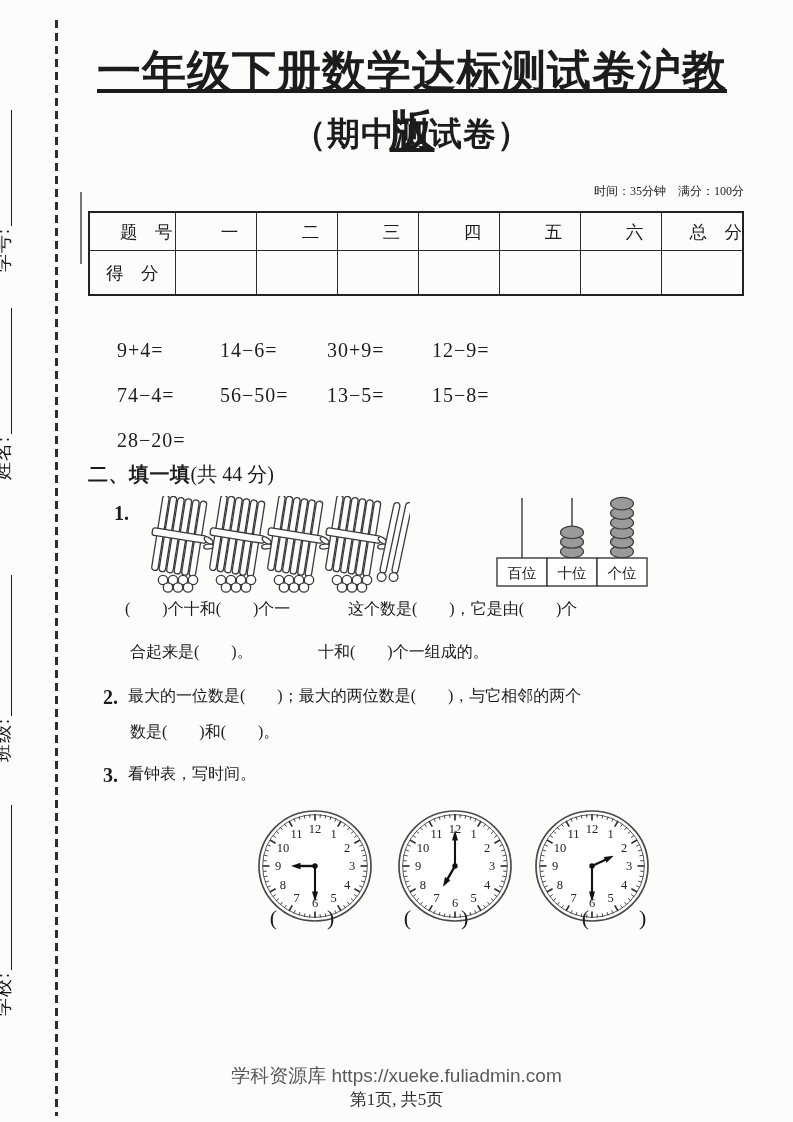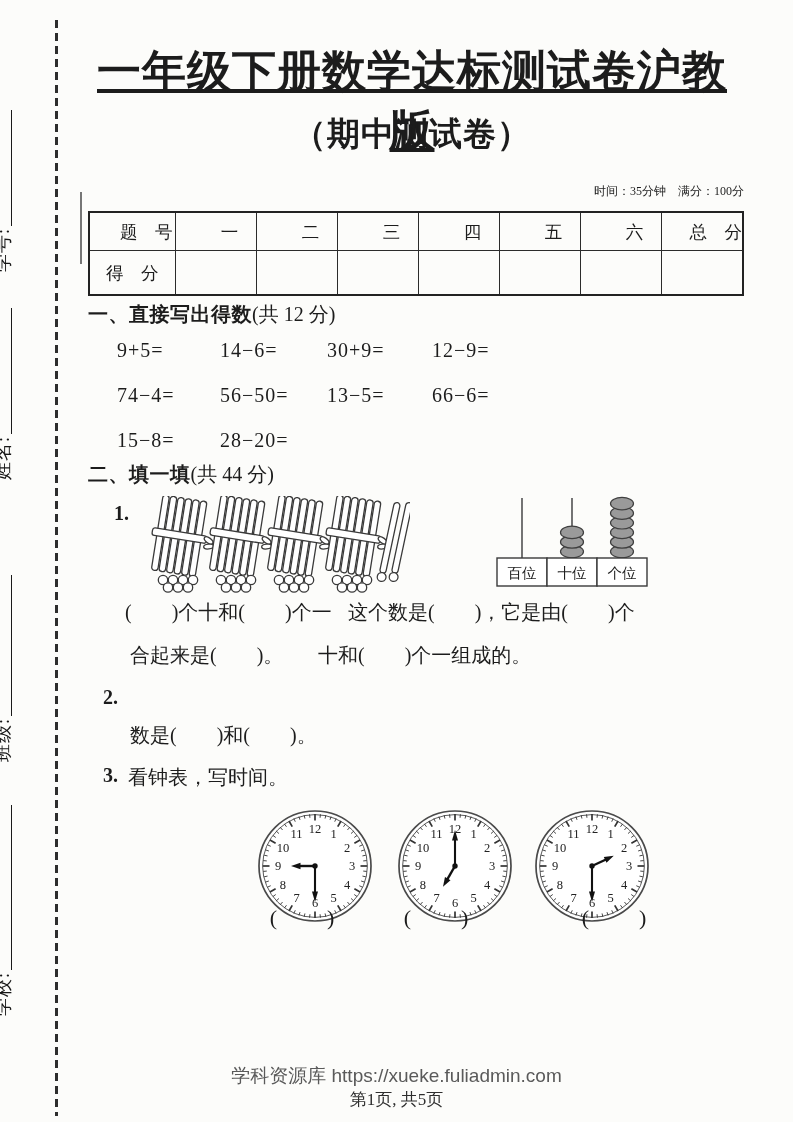--- a/index.html
+++ b/index.html
@@ -30,21 +30,21 @@
   .score-table tr.hdr td{height:37px;padding-left:28px;}
   .score-table tr.scr td{height:43px;}
   
   .sec-head{position:absolute;left:88px;font-size:20px;white-space:nowrap;}
   .sec-head b{font-family:"Liberation Sans","DejaVu Sans",sans-serif;font-size:20px;letter-spacing:.5px;}
   .sh-1{top:301px}.sh-2{top:461px}
   .problems{position:absolute;left:117px;top:339px;display:grid;
     grid-template-columns:103px 107px 105px 120px;grid-auto-rows:45px;font-size:20px;}
   .eq{letter-spacing:1px;}
   .q-num{position:absolute;font-weight:700;font-size:20px;}
-  .q-text{position:absolute;font-size:20px;white-space:nowrap;}
+  .q-text{position:absolute;font-size:16px;white-space:nowrap;}
   .n1{left:114px;top:502px}.n2{left:103px;top:686px}.n3{left:103px;top:764px}
   .t1a{left:125px;top:599px}.t1b{left:130px;top:642px}
   .t1c{left:348px;top:599px}.t1d{left:318px;top:642px}
   .t2a{left:128px;top:686px}.t2b{left:130px;top:722px}
   .t3a{left:128px;top:764px}
   
   .sticks{position:absolute;left:150px;top:496px;width:260px;height:100px;}
   .sticks rect,.sticks circle,.sticks ellipse{fill:#fff;stroke:#3a3a3a;stroke-width:1.3px;}
   .abacus{position:absolute;left:487px;top:494px;width:175px;height:98px;}
   .abacus line{stroke:#3a3a3a;stroke-width:1.4px;}
@@ -112,32 +112,28 @@
       <td></td>
       <td></td>
       <td></td>
       <td></td>
       <td></td>
       <td></td>
     </tr>
   </tbody>
     </table>
 
-  <div class="sec-head sh-1">
-    <b>一、直接写出得数</b><span>(共 12 分)</span>
-  </div>
   <div class="problems">
-    <span class="eq">9+5=</span>
+    <span class="eq">9+4=</span>
     <span class="eq">14−6=</span>
     <span class="eq">30+9=</span>
     <span class="eq">12−9=</span>
     <span class="eq">74−4=</span>
     <span class="eq">56−50=</span>
     <span class="eq">13−5=</span>
-    <span class="eq">66−6=</span>
     <span class="eq">15−8=</span>
     <span class="eq">28−20=</span>
   </div>
 
   <div class="sec-head sh-2">
     <b>二、填一填</b><span>(共 44 分)</span>
   </div>
 
   <span class="q-num n1">1.</span>
 
@@ -202,20 +198,21 @@
     <text x="85" y="84" text-anchor="middle">十位</text>
     <text x="135" y="84" text-anchor="middle">个位</text>
   </svg>
 
   <div class="q-text t1a">(　　)个十和(　　)个一</div>
   <div class="q-text t1b">合起来是(　　)。</div>
   <div class="q-text t1c">这个数是(　　)，它是由(　　)个</div>
   <div class="q-text t1d">十和(　　)个一组成的。</div>
 
   <span class="q-num n2">2.</span>
+  <div class="q-text t2a" style="left:128px;">最大的一位数是(　　)；最大的两位数是(　　)，与它相邻的两个</div>
   <div class="q-text t2b">数是(　　)和(　　)。</div>
 
   <span class="q-num n3">3.</span>
   <div class="q-text t3a">看钟表，写时间。</div>
 
   <svg class="clock c1" viewBox="0 0 116 116">
       <ellipse cx="58" cy="58" rx="56" ry="55" fill="#fff" stroke="#4a4a4a" stroke-width="1.7"></ellipse>
       <ellipse cx="58" cy="58" rx="52.4" ry="51.4" fill="none" stroke="#5a5a5a" stroke-width="1"></ellipse>
       <line x1="58" y1="12.5" x2="58" y2="6" stroke="#333" stroke-width="1.7"></line>
       <line x1="63.06963046848119" y1="9.765688074638746" x2="63.43548008991798" y2="6.284861440849788" stroke="#333" stroke-width="0.9"></line>

